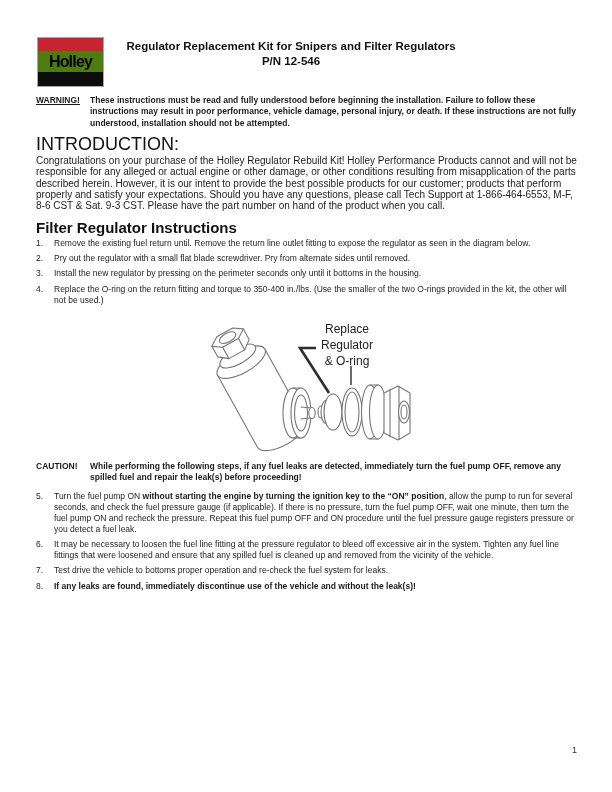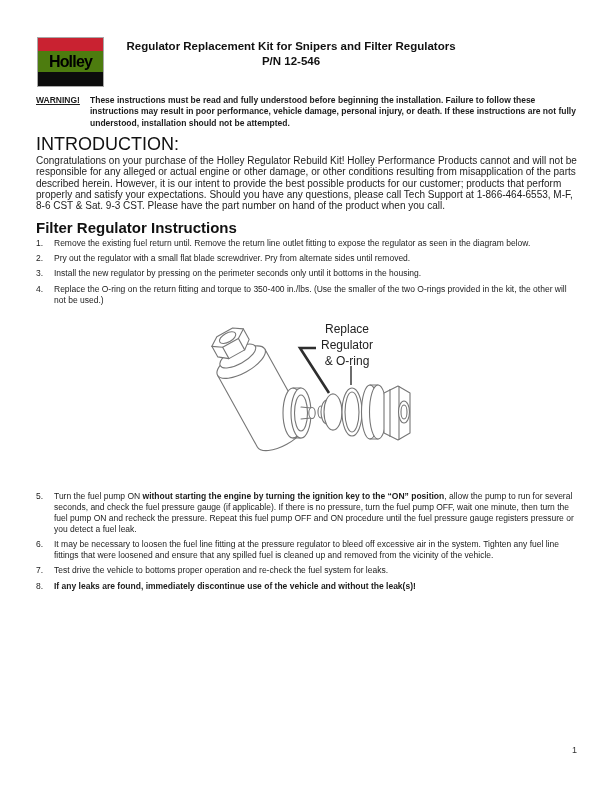--- a/index.html
+++ b/index.html
@@ -188,20 +188,24 @@
       <g stroke="#2e2e2e" fill="none">
         <polyline points="166,36 150,36 179,81" stroke-width="2.6" stroke-linejoin="miter"></polyline>
         <line x1="201" y1="54" x2="201" y2="73" stroke-width="1.4"></line>
       </g>
     </svg>
     <div class="diagram-callout">Replace
 Regulator
 &amp; O-ring</div>
   </div>
 
+  <div class="callout-row caution-row">
+    <span class="callout-label">CAUTION!</span>
+    <span class="callout-text">While performing the following steps, if any fuel leaks are detected, immediately turn the fuel pump OFF, remove any spilled fuel and repair the leak(s) before proceeding!</span>
+  </div>
 
   <div class="steps" id="steps-bottom">
     <div class="step">
       <span class="step-num">5.</span>
       <span class="step-text"><span>Turn the fuel pump ON </span><span class="bold">without starting the engine by turning the ignition key to the “ON” position</span><span>, allow the pump to run for several seconds, and check the fuel pressure gauge (if applicable).  If there is no pressure, turn the fuel pump OFF, wait one minute, then turn the fuel pump ON and recheck the pressure.  Repeat this fuel pump OFF and ON procedure until the fuel pressure gauge registers pressure or you detect a fuel leak.</span></span>
     </div>
     <div class="step">
       <span class="step-num">6.</span>
       <span class="step-text">It may be necessary to loosen the fuel line fitting at the pressure regulator to bleed off excessive air in the system. Tighten any fuel line fittings that were loosened and ensure that any spilled fuel is cleaned up and removed from the vicinity of the vehicle.</span>
     </div>

